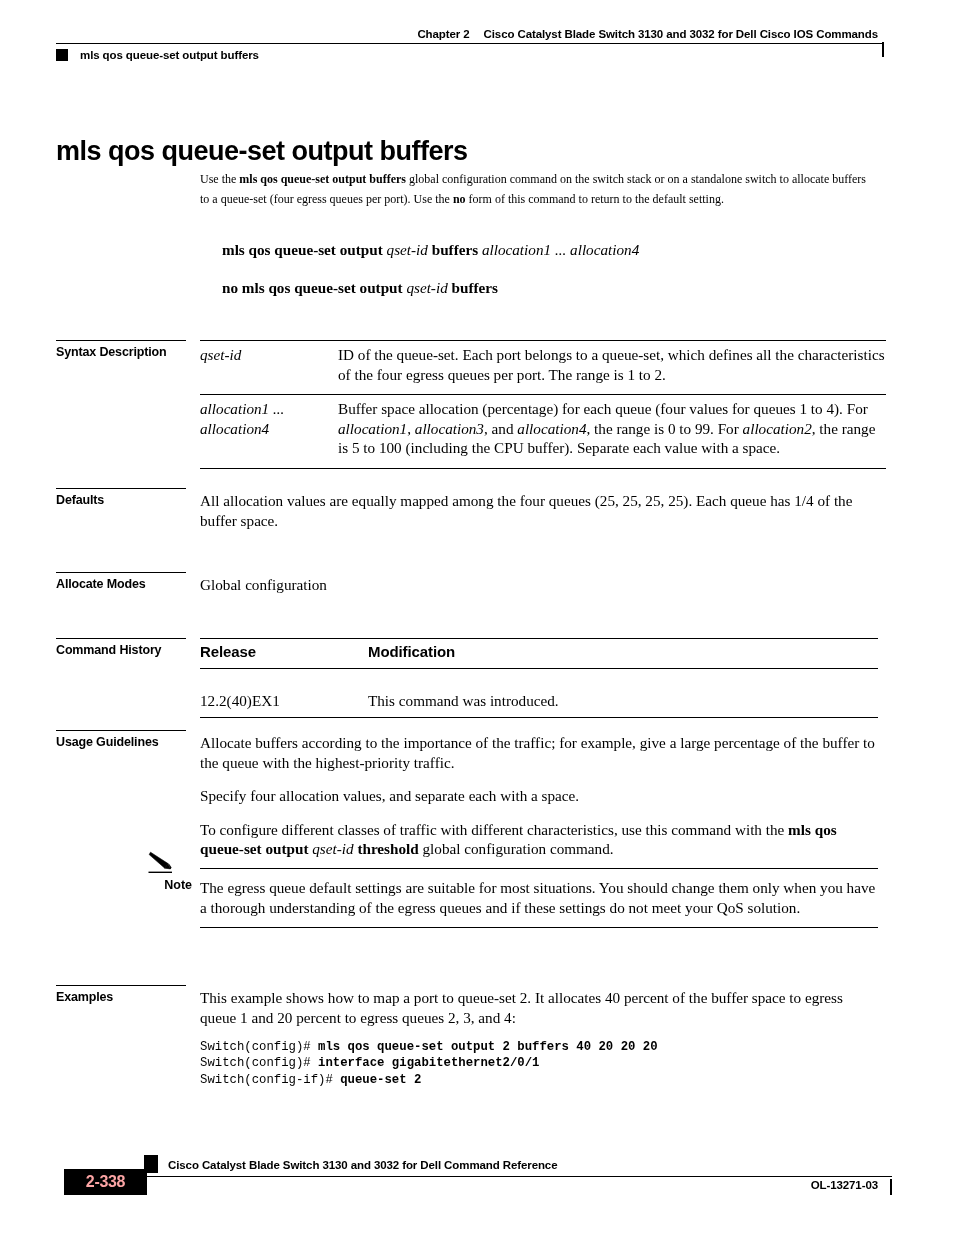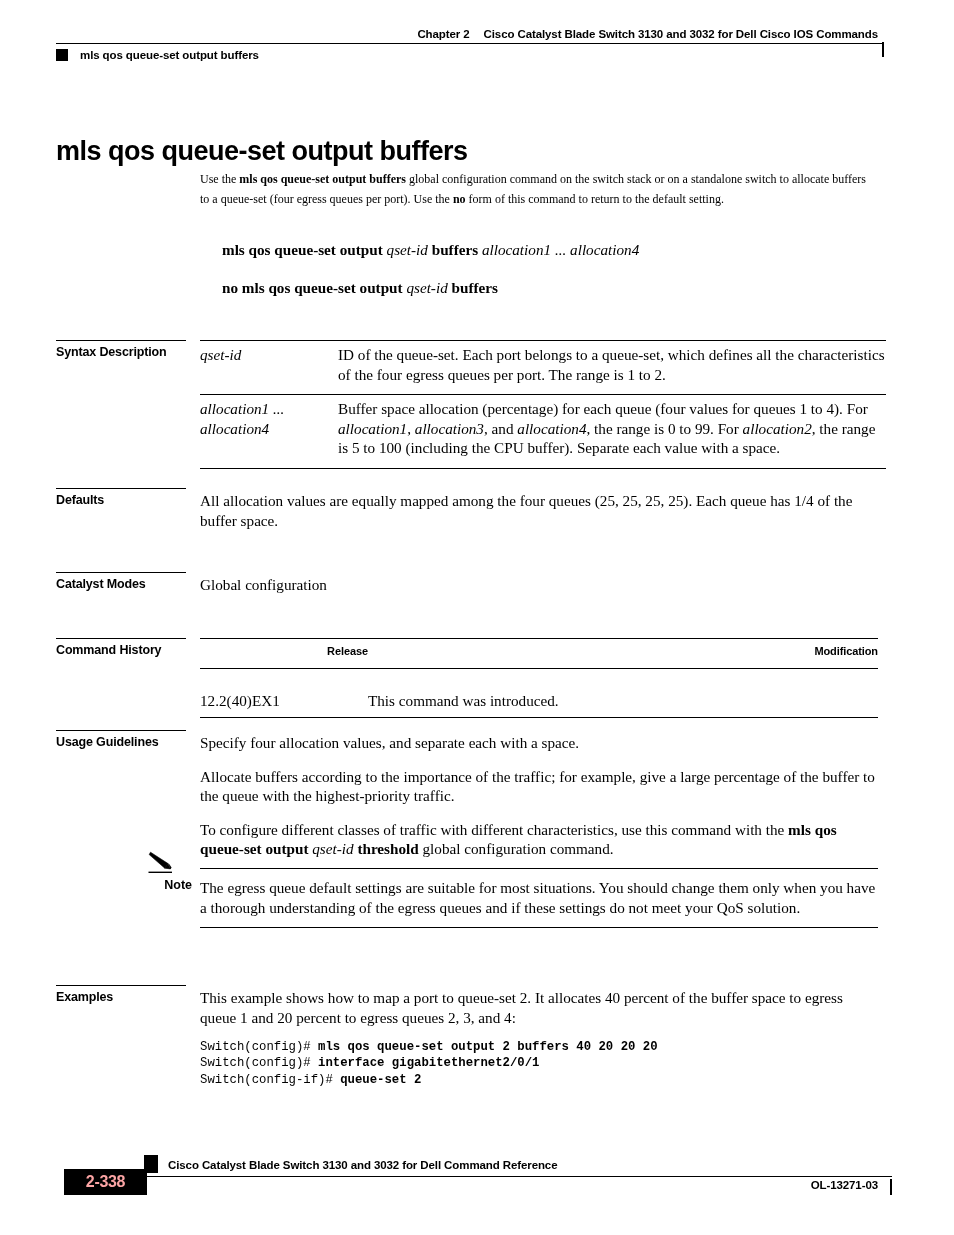--- a/index.html
+++ b/index.html
@@ -162,25 +162,24 @@
   }
   .hist-table th, .hist-table td {
     text-align: left;
     vertical-align: top;
     padding: 3px 0 6px 0;
     border-bottom: 1.1px solid #000;
   }
   .hist-table thead th {
     font-family: "Liberation Sans", sans-serif;
     font-weight: bold;
-    font-size: 11px;
+    font-size: 15px;
     letter-spacing: -0.1px;
     border-top: 1.6px solid #000;
     padding-bottom: 6px;
-    text-align: right;
   }
   .hist-table tbody td {
     font-size: 15.2px;
     line-height: 19.6px;
     padding-top: 22px;
     padding-bottom: 7px;
   }
   .hist-c1 { width: 168px; }
   .hist-c2 { width: 510px; }
 
@@ -353,21 +352,21 @@
   </div>
 
   <div class="section" style="top:488px;">
     <div class="sec-label">Defaults</div>
     <div class="sec-body" style="top:3px;">
       <p>All allocation values are equally mapped among the four queues (25, 25, 25, 25). Each queue has 1/4 of the buffer space.</p>
     </div>
   </div>
 
   <div class="section" style="top:572px;">
-    <div class="sec-label">Catalyst Modes</div>
+    <div class="sec-label">Allocate Modes</div>
     <div class="sec-body" style="top:3px;">
       <p>Global configuration</p>
     </div>
   </div>
 
   <div class="section" style="top:638px;">
     <div class="sec-label">Command History</div>
     <div class="sec-body">
       <table class="hist-table">
         <thead>
@@ -382,22 +381,22 @@
             <td class="hist-c2">This command was introduced.</td>
           </tr>
         </tbody>
       </table>
     </div>
   </div>
 
   <div class="section" style="top:730px;">
     <div class="sec-label">Usage Guidelines</div>
     <div class="sec-body" style="top:3px;">
+      <p>Allocate buffers according to the importance of the traffic; for example, give a large percentage of the buffer to the queue with the highest-priority traffic.</p>
       <p>Specify four allocation values, and separate each with a space.</p>
-      <p>Allocate buffers according to the importance of the traffic; for example, give a large percentage of the buffer to the queue with the highest-priority traffic.</p>
       <p><span>To configure different classes of traffic with different characteristics, use this command with the </span><b>mls qos queue-set output </b><i>qset-id</i><b> threshold</b><span> global configuration command.</span></p>
     </div>
   </div>
 
   <div class="note" style="top:850px;">
     <div class="note-icon-wrap">
       <svg class="note-pencil" width="30" height="26" viewBox="0 0 30 26">
         <g fill="#000" stroke="#000">
           <path d="M2.5 2.2 L20.0 13.6 L16.8 18.2 L1.2 4.6 Z" stroke-width="0.6"></path>
           <path d="M20.0 13.6 L16.8 18.2 L22.4 18.9 Z" stroke-width="0.6"></path>

